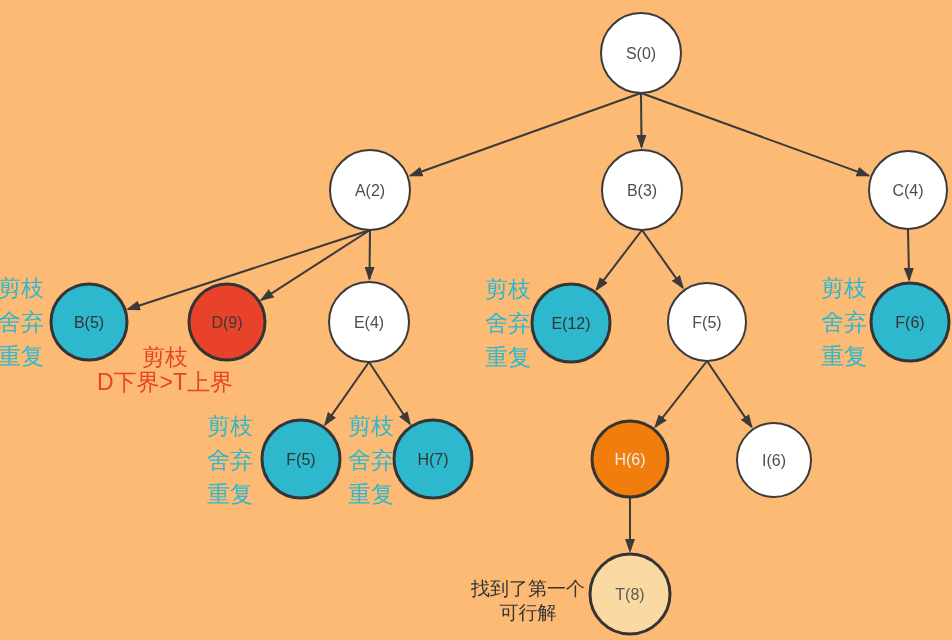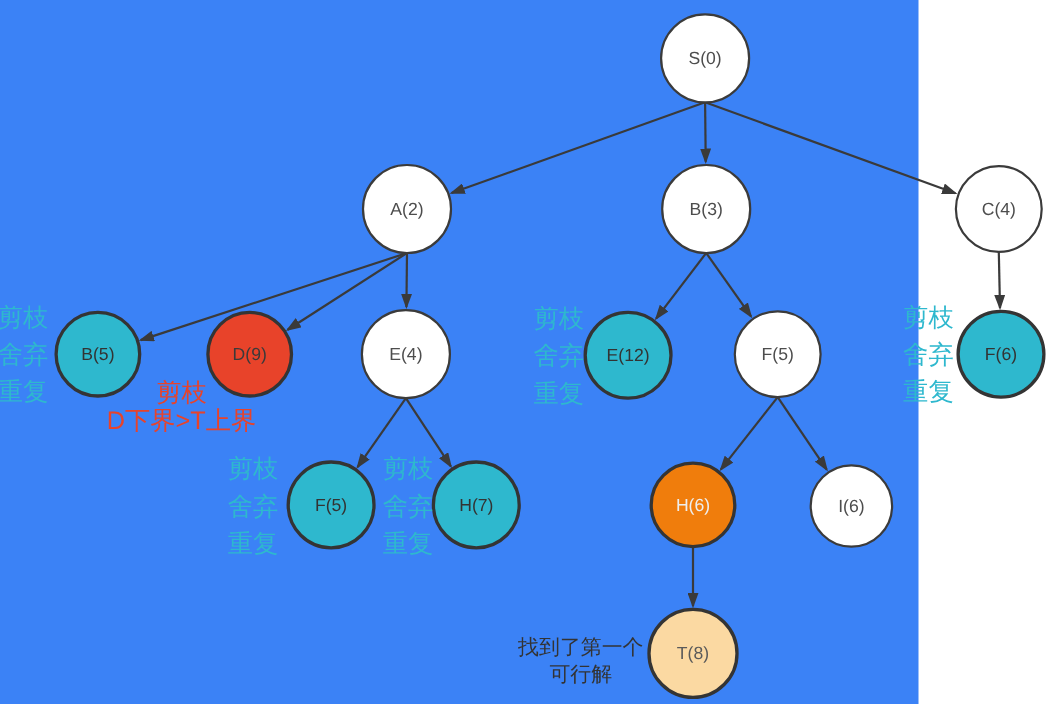--- a/index.html
+++ b/index.html
@@ -6,23 +6,23 @@
     margin: 0;
     padding: 0;
     background: #ffffff;
     width: 952px;
     height: 640px;
     overflow: hidden;
     font-family: "Liberation Sans", "DejaVu Sans", sans-serif;
   }
   .stage {
     position: relative;
-    width: 835px;
+    width: 952px;
     height: 640px;
-    background: #3b82f6;
+    background: #fdba74;
   }
   svg text {
     font-family: "Liberation Sans", "DejaVu Sans", sans-serif;
     user-select: none;
   }
   .node-label { font-size: 16px; }
   .ann { font-size: 23px; }
   .ann-small { font-size: 19px; }
 </style>
 </head>

